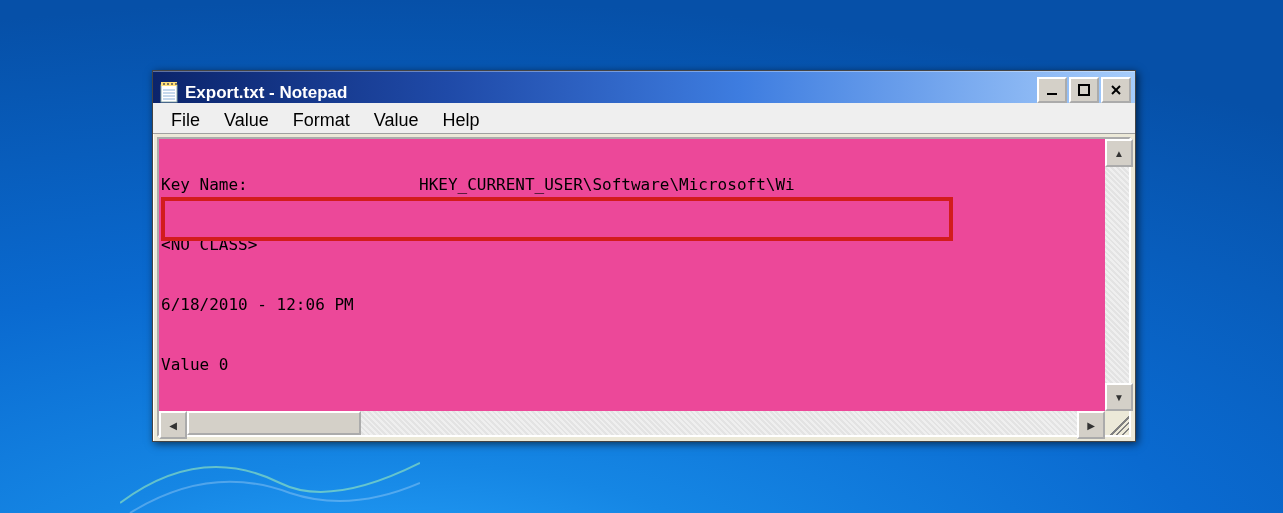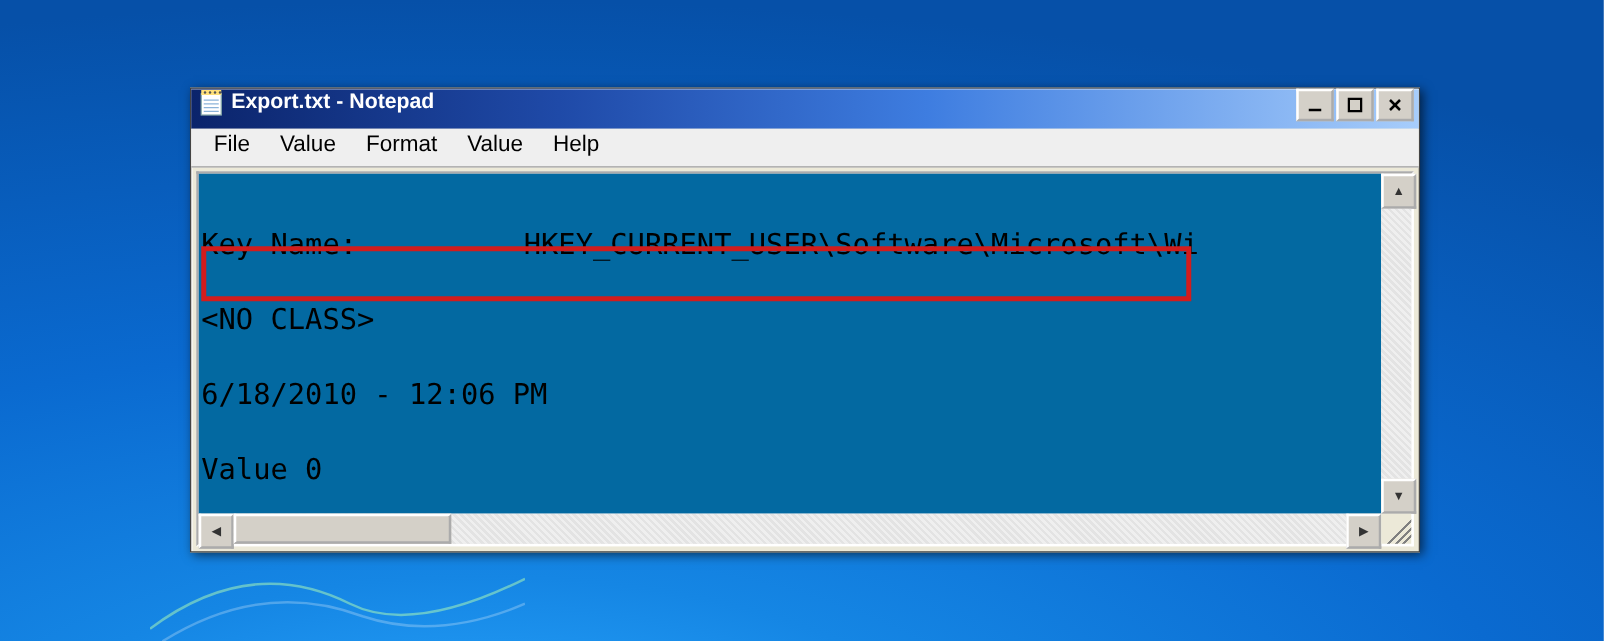--- a/index.html
+++ b/index.html
@@ -14,49 +14,49 @@
     position:absolute;
     left:152px;top:70px;
     width:982px;height:370px;
     background:#ece9d8;
     border:1px solid #444;
     box-shadow:2px 2px 8px rgba(0,0,0,.6), inset 1px 1px 0 #fff;
   }
   .titlebar{
     height:32px;
     background:linear-gradient(to right,#0b246b 0%, #1f4aa8 30%, #3e7de0 60%, #a7cdfb 100%);
-    display:flex;align-items:flex-start;
+    display:flex;align-items:flex-end;
     padding:0 4px 0 6px;
     color:#fff;font-weight:bold;font-size:17px;
     box-shadow:inset 0 1px 0 rgba(255,255,255,.35);
   }
   .titlebar .icon{width:20px;height:22px;margin-right:6px;flex:none;}
   .titlebar .title{flex:1;white-space:nowrap;overflow:hidden;}
   .winbtns{display:flex;gap:2px;margin-left:auto;}
   .winbtn{
     width:26px;height:22px;background:#d4d0c8;border:2px outset #fff;
     display:flex;align-items:center;justify-content:center;
     font-family:Arial,sans-serif;font-size:14px;font-weight:bold;color:#000;cursor:pointer;
   }
   .winbtn svg{display:block;}
   .menubar{
     height:30px;background:#efefef;border-bottom:1px solid #a0a0a0;
-    display:flex;align-items:flex-start;padding:0 8px;gap:4px;font-size:18px;
+    display:flex;align-items:flex-end;padding:0 8px;gap:4px;font-size:18px;
   }
   .menuitem{padding:2px 10px;}
   .client{
     position:absolute;left:4px;right:4px;top:66px;bottom:4px;
     border:2px inset #fff;background:#fff;
   }
   .textarea{
     position:absolute;left:0;top:0;right:24px;bottom:24px;
-    background:#0369a1;overflow:hidden;white-space:pre;
+    background:#ec4899;overflow:hidden;white-space:pre;
     font-family:Consolas,"Lucida Console",monospace;
-    font-size:23px;line-height:30px;color:#000;
-    padding:12px 2px;
+    font-size:16px;line-height:30px;color:#000;
+    padding:1px 2px;
   }
   .hl{
     position:absolute;border:4px solid #d21c1c;pointer-events:none;
     left:2px;top:58px;width:784px;height:36px;
   }
   .line{display:flex;}
   .lbl{display:inline-block;width:258px;}
   
   .vscroll{
     position:absolute;right:0;top:0;bottom:24px;width:24px;background:#e8e8e8;

